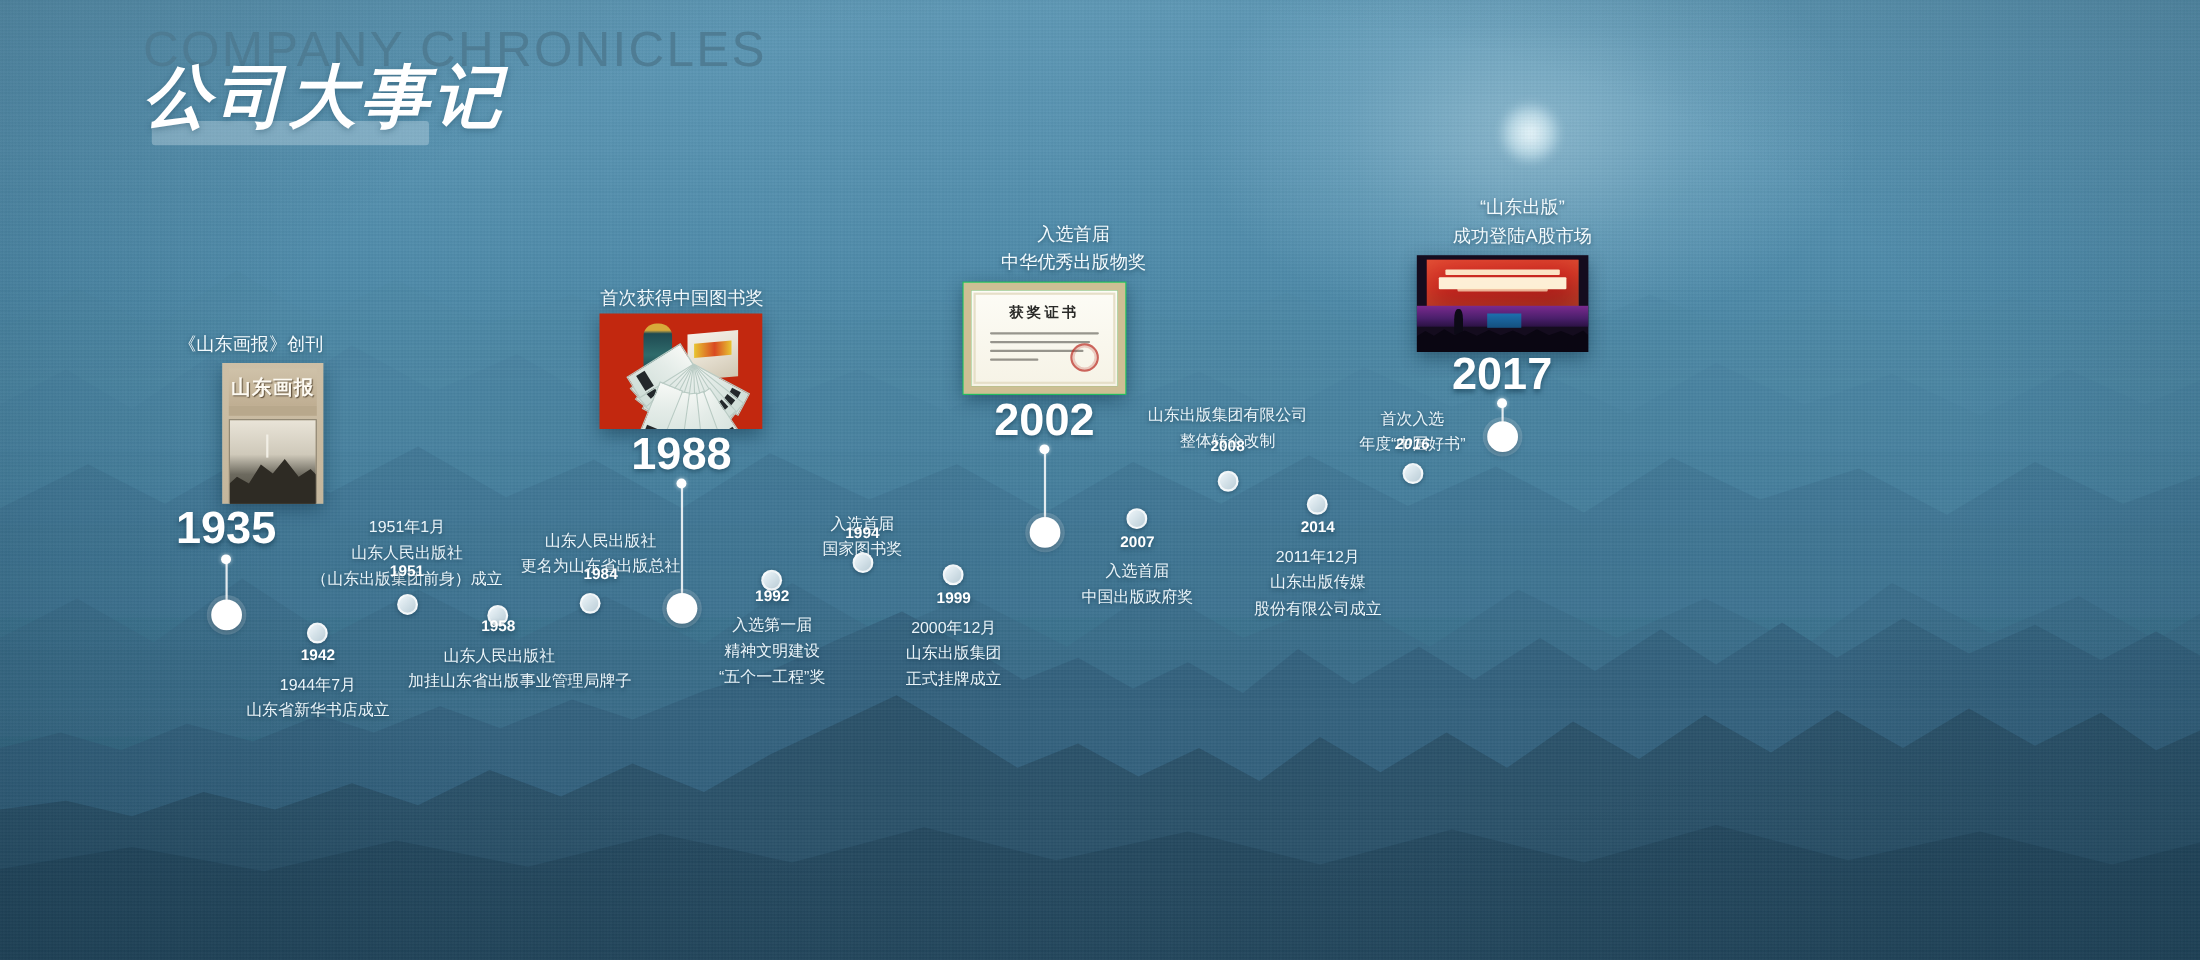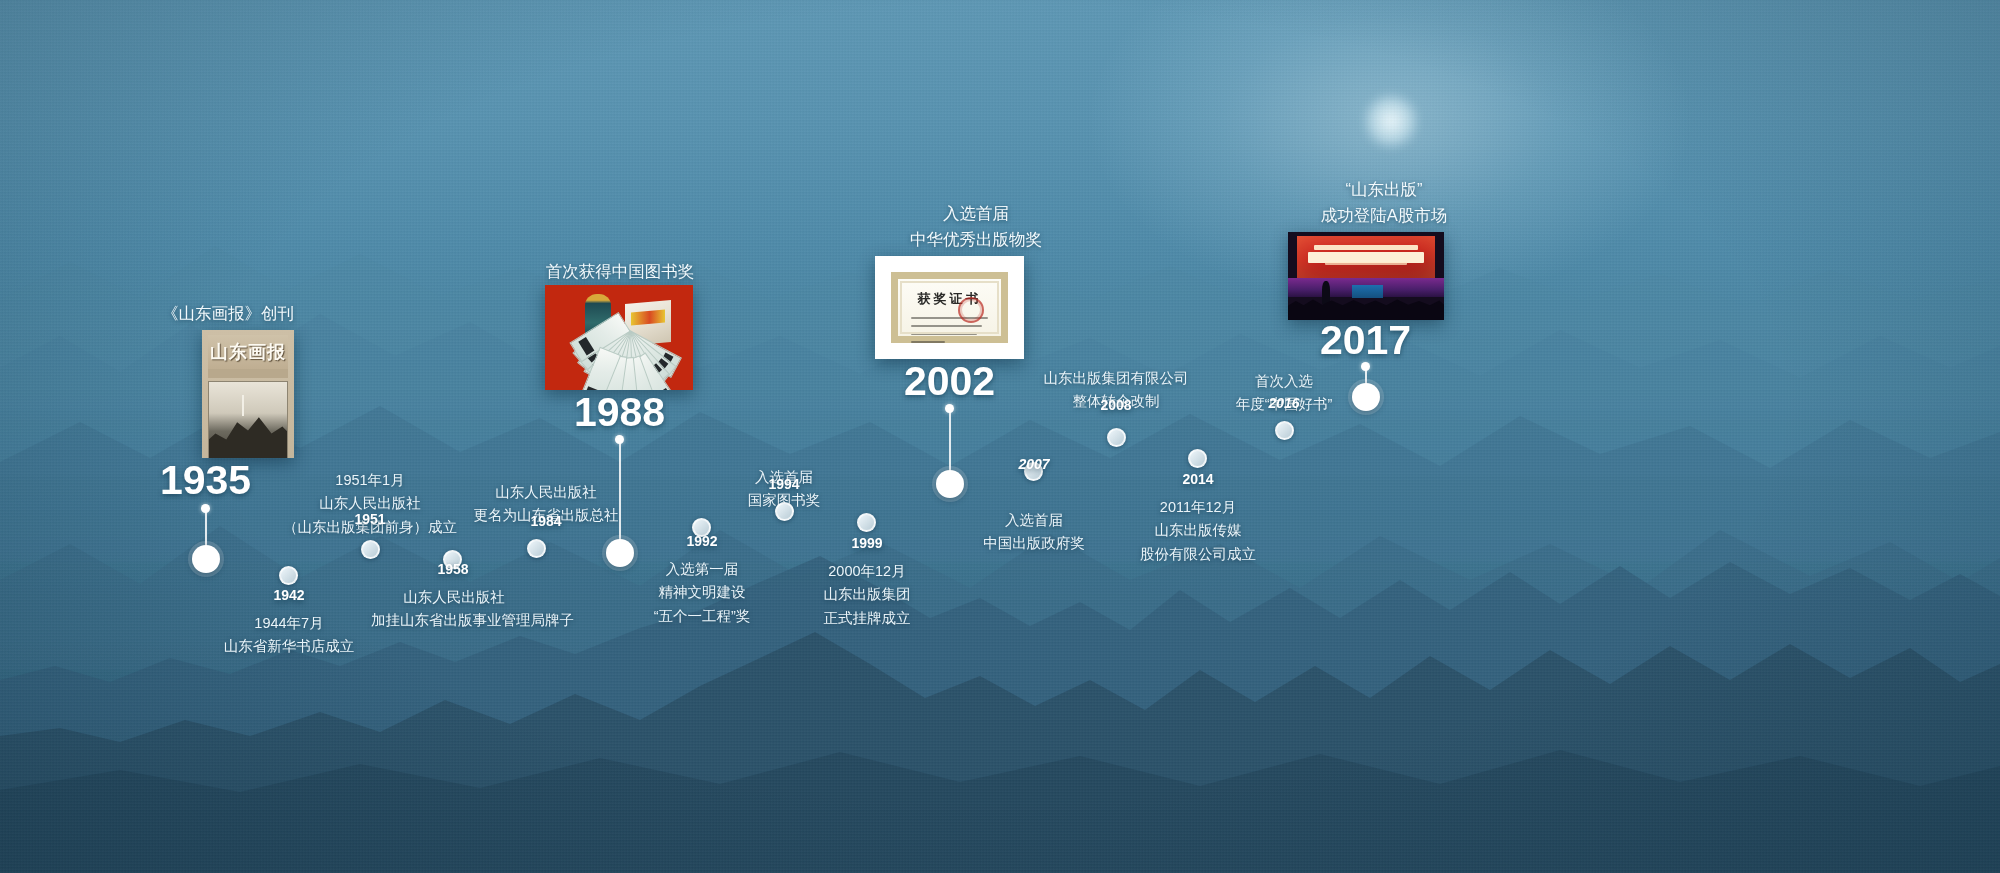--- a/index.html
+++ b/index.html
@@ -185,21 +185,21 @@
     border:1px solid #b9cbc4;
     transform-origin:50% 0%;
   }
   .aw-card::after {
     content:""; position:absolute; left:3px; bottom:7px; width:16px; height:9px;
     background:#23282b;
   }
 
   
   .ph-cert {
-    background:#ffffff; padding:16px;
+    background:#22c55e; padding:1px;
   }
   .cert-inner {
     width:100%; height:100%;
     border:7px solid #cdbf94;
     outline:2px solid #e6dfc8; outline-offset:-11px;
     background:linear-gradient(180deg,#fdfcf6 0%,#f6f3e6 100%);
     position:relative;
     display:flex; flex-direction:column; align-items:center;
     padding-top:11px;
   }
@@ -297,20 +297,27 @@
 
   <div class="ridge" style="top:700px;">
     <svg viewBox="0 0 2000 200" preserveAspectRatio="none" height="200">
       <path d="M0,90 L120,70 L240,92 L360,64 L480,88 L600,58 L720,84 L840,52 L960,82 L1080,56 L1200,86 L1320,54 L1440,84 L1560,50 L1680,82 L1800,56 L1920,86 L2000,66 L2000,200 L0,200 Z" fill="#24485e" opacity="0.95"></path>
     </svg>
   </div>
 
   <div class="grain"></div>
   <div class="vignette"></div>
 
+  <div class="heading">
+    <div class="heading-en">COMPANY CHRONICLES</div>
+    <div class="heading-cn-wrap">
+      <div class="heading-underline"></div>
+      <div class="heading-cn">公司大事记</div>
+    </div>
+  </div>
 
   <div id="events">
 
     <div class="event">
       <div class="caption caption-lg" style="left:108px; top:300px; position:absolute; width:240px;">《山东画报》创刊</div>
 
       <div class="photo ph-magazine" style="left:202px; top:330px; width:92px; height:128px;">
         <div class="mag-top">
           <div class="mag-title">山东画报</div>
         </div>
@@ -448,21 +455,21 @@
 
       <div class="year year-lg" style="left:872px; top:361px; position:absolute; width:155px;">2002</div>
 
       <div class="stem-cap" style="left:945px; top:404px;"></div>
       <div class="stem" style="left:949px; top:410px; height:64px;"></div>
       <div class="node node-major" style="left:936px; top:470px;"></div>
     </div>
 
     <div class="event">
       <div class="node node-minor" style="left:1024px; top:462px;"></div>
-      <div class="year year-sm" style="left:963px; top:457px; position:absolute; width:142px;font-style:italic;">2007</div>
+      <div class="year year-sm" style="left:963px; top:485px; position:absolute; width:142px;">2007</div>
       <div class="caption" style="left:973px; top:509px; position:absolute; width:122px;">
         <div>入选首届</div>
         <div>中国出版政府奖</div>
       </div>
     </div>
 
     <div class="event">
       <div class="caption" style="left:1028px; top:367px; position:absolute; width:176px;">
         <div>山东出版集团有限公司</div>
         <div>整体转企改制</div>

